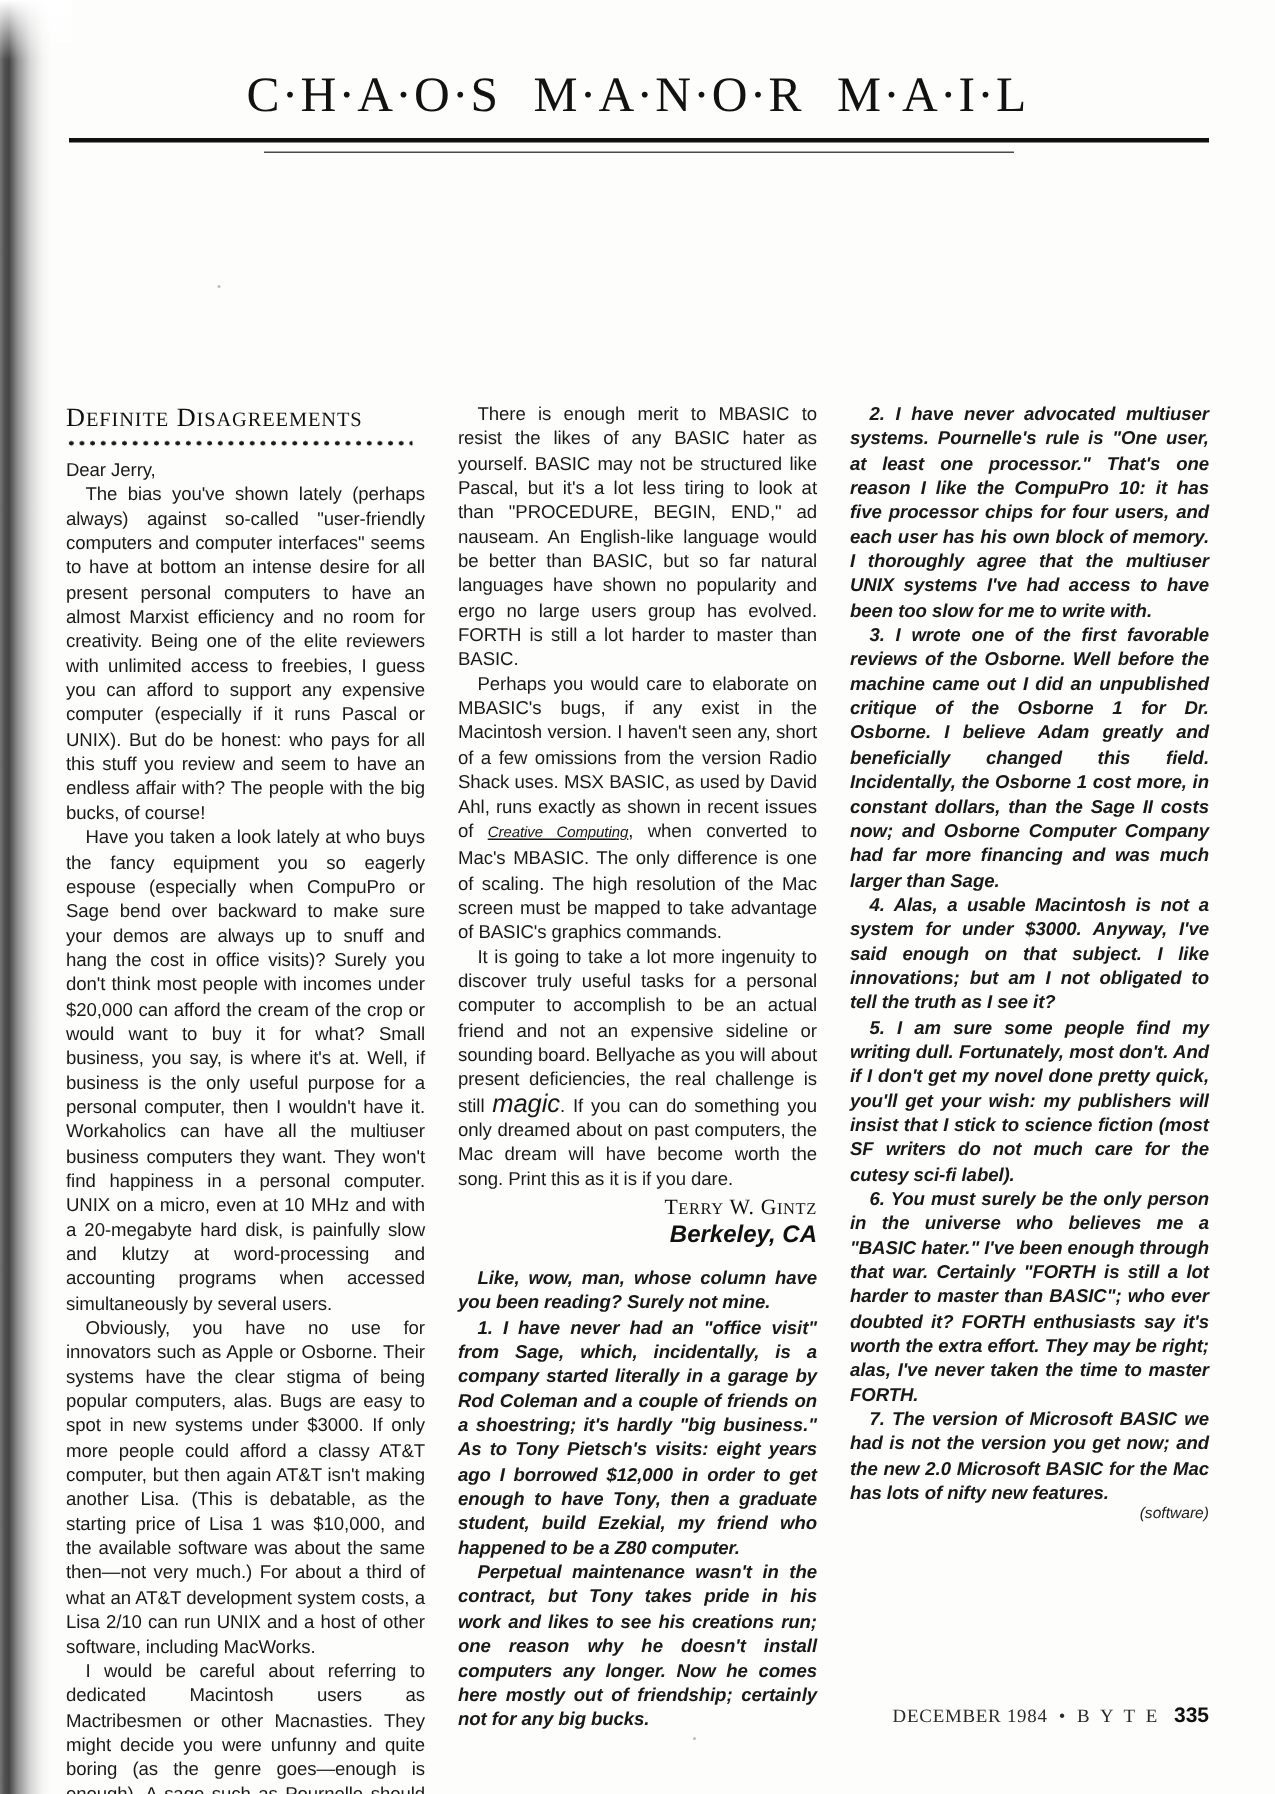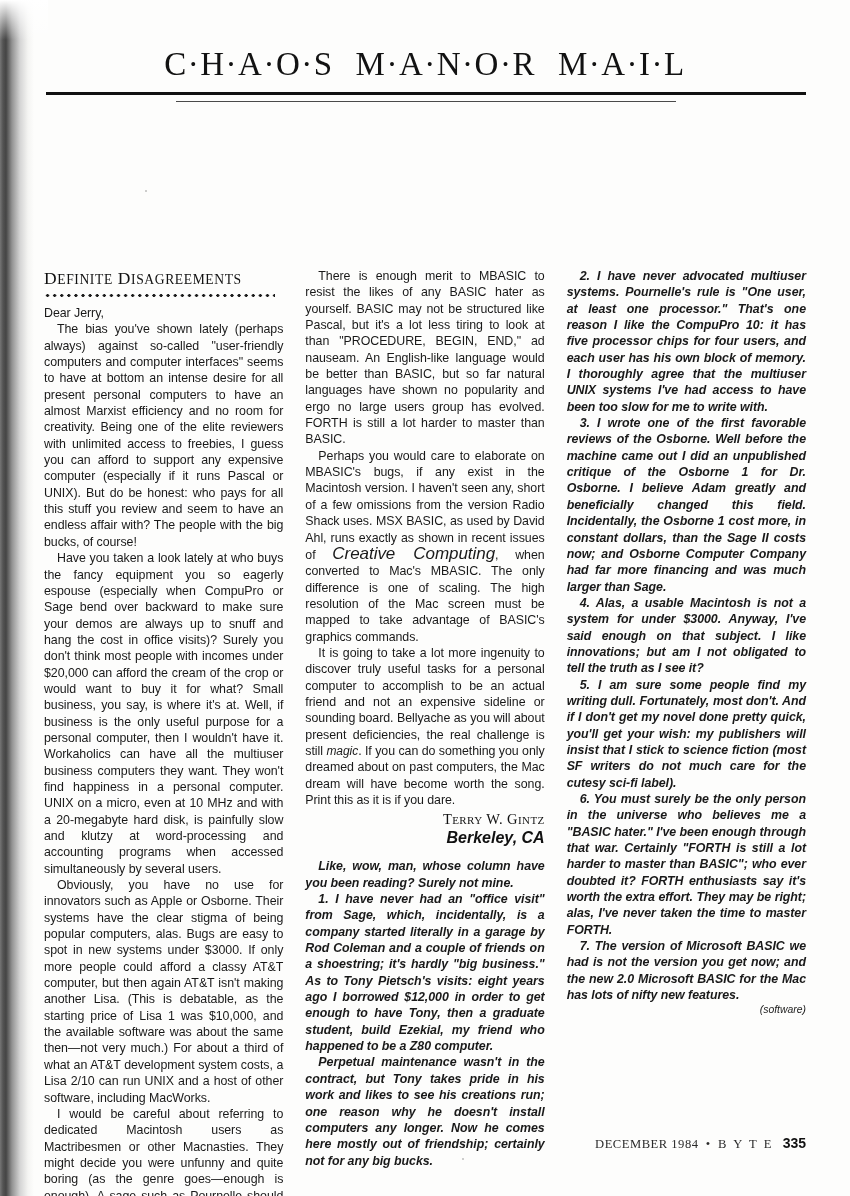--- a/index.html
+++ b/index.html
@@ -107,22 +107,22 @@
   .dotrule {
     width: 231px;
     height: 9px;
     margin: 1px 0 5px 0;
     background-image: radial-gradient(circle, #1b1b1b 1.45px, rgba(0,0,0,0) 1.7px);
     background-size: 7.1px 9px;
     background-repeat: repeat-x;
     background-position: 0 center;
   }
   .reply p { font-style: italic; font-weight: 600; }
-  .mag-title { font-style: italic; font-size: 17px; }
-  .emph-magic { font-style: italic; font-size: 12px; }
+  .mag-title { font-style: italic; font-size: 10px; text-decoration: underline; }
+  .emph-magic { font-style: italic; font-size: 17px; }
 
   .sig {
     text-align: right;
     margin-top: 2px;
   }
   .sig-name {
     font-family: "Liberation Serif", serif;
     font-size: 14.5px;
     letter-spacing: 0.4px;
     line-height: 18px;

